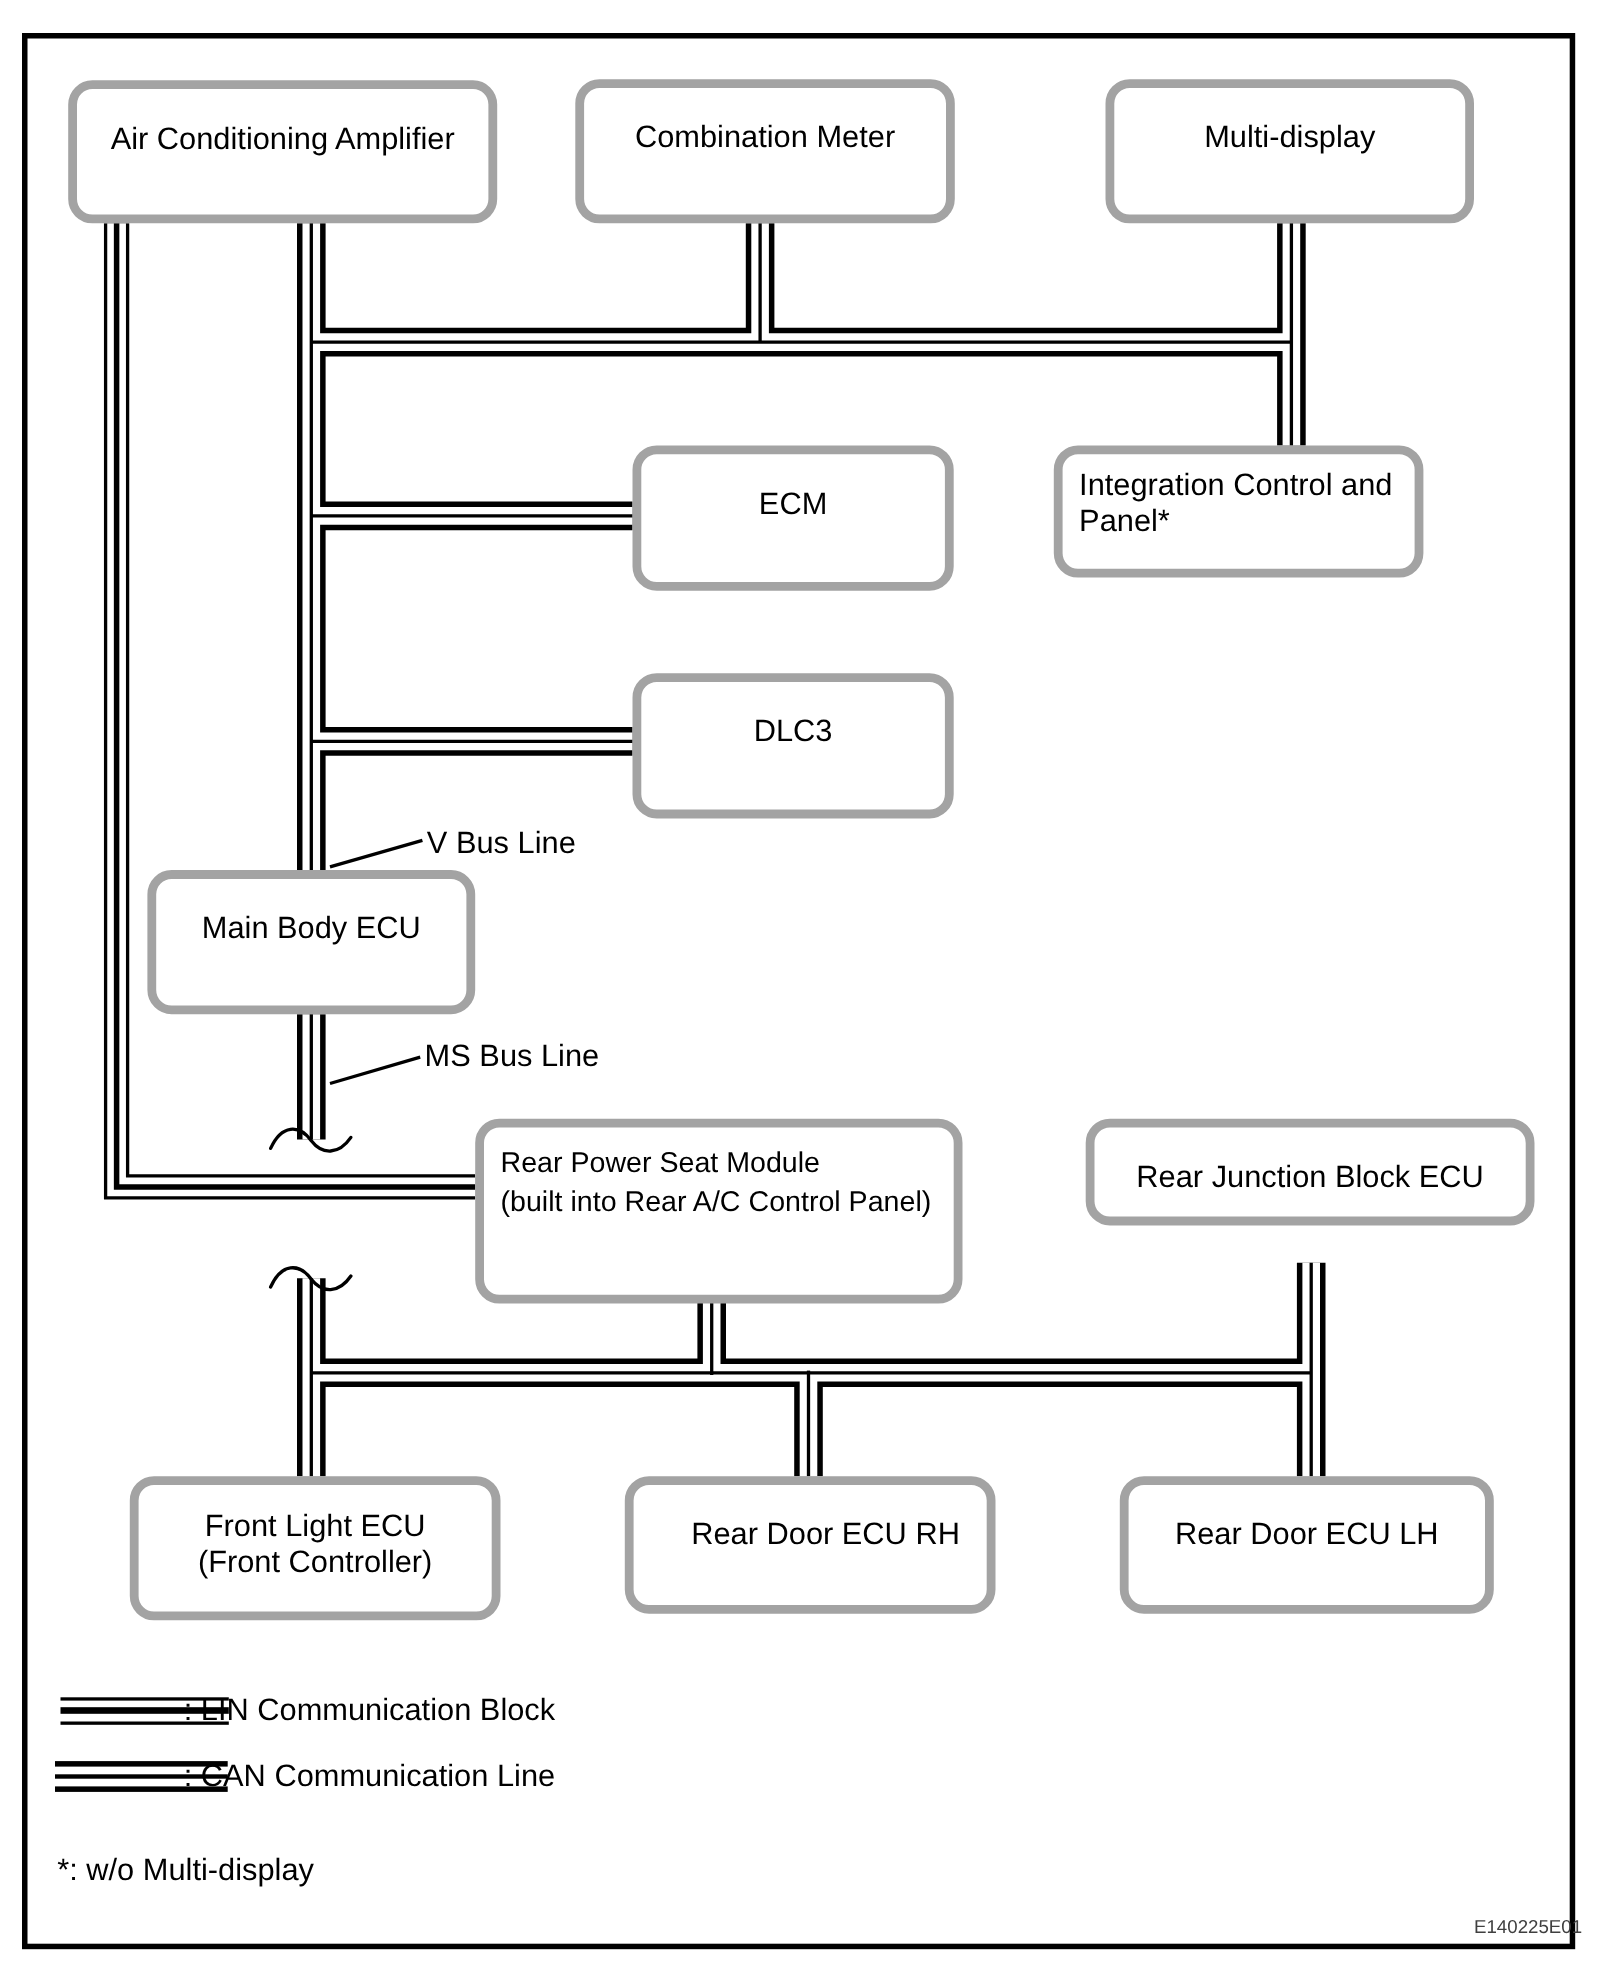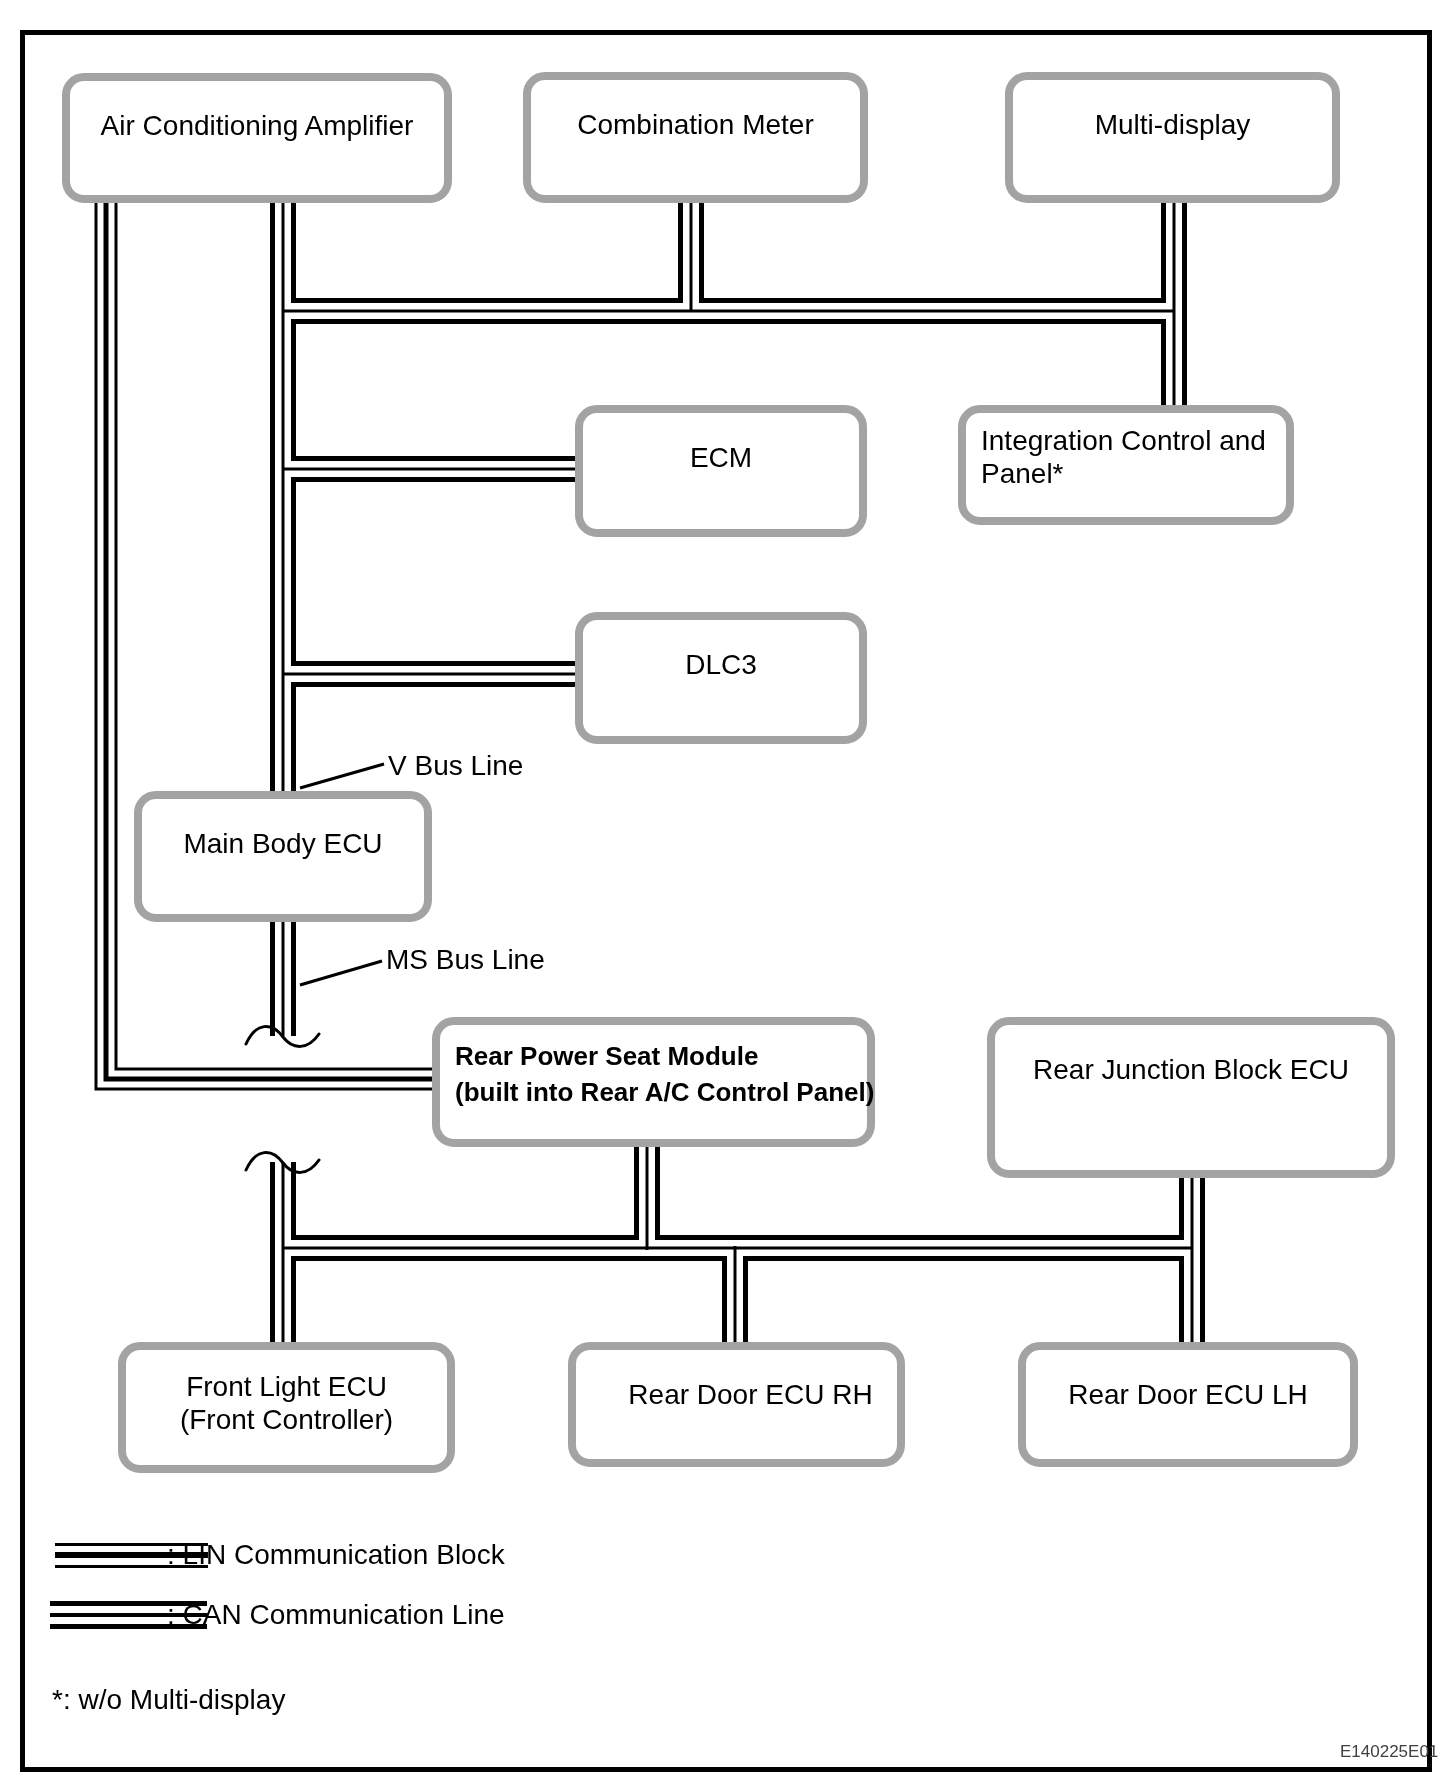--- a/index.html
+++ b/index.html
@@ -123,26 +123,26 @@
   </div>
 
   <div class="node" style="left:575px;top:612px;width:292px;height:132px;">
     <span class="l">DLC3</span>
   </div>
 
   <div class="node" style="left:134px;top:791px;width:298px;height:131px;">
     <span class="l">Main Body ECU</span>
   </div>
 
-  <div class="node two-left small-font" style="left:432px;top:1017px;width:443px;height:130px;font-weight:bold;">
+  <div class="node two-left small-font" style="left:432px;top:1017px;width:443px;height:168px;">
     <span class="l">Rear Power Seat Module</span>
     <span class="l">(built into Rear A/C Control Panel)</span>
   </div>
 
-  <div class="node" style="left:987px;top:1017px;width:408px;height:161px;">
+  <div class="node" style="left:987px;top:1017px;width:408px;height:97px;">
     <span class="l">Rear Junction Block ECU</span>
   </div>
 
   <div class="node two-center" style="left:118px;top:1342px;width:337px;height:131px;">
     <span class="l">Front Light ECU</span>
     <span class="l">(Front Controller)</span>
   </div>
 
   <div class="node" style="left:568px;top:1342px;width:337px;height:125px;padding-left:28px;">
     <span class="l">Rear Door ECU RH</span>

